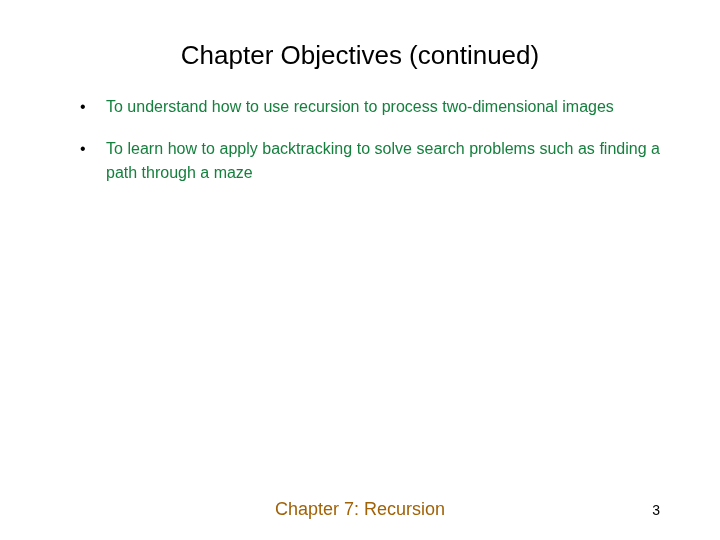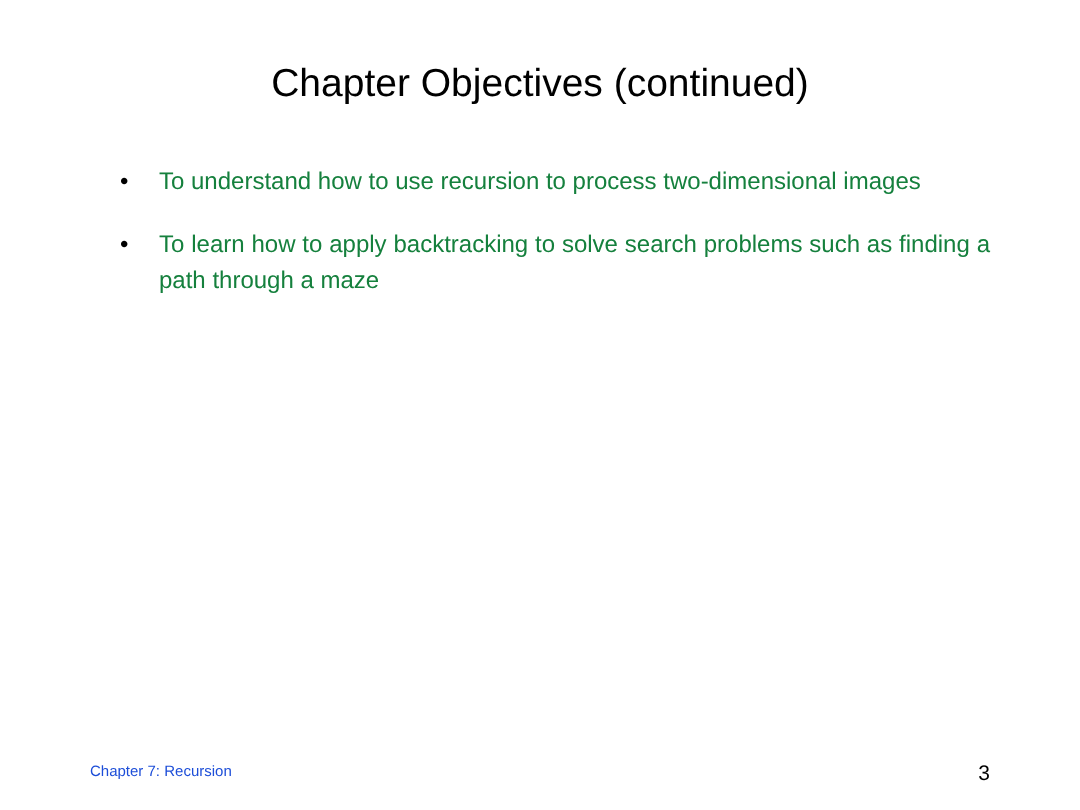--- a/index.html
+++ b/index.html
@@ -24,21 +24,21 @@
       display: flex;
       flex-direction: column;
       padding: 40px 60px 50px 60px;
     }
 
     .slide-title {
       text-align: center;
       font-size: 26px;
       font-weight: normal;
       color: #000000;
-      margin-bottom: 39px;
+      margin-bottom: 24px;
       font-family: Arial, Helvetica, sans-serif;
     }
 
     .slide-content {
       flex: 1;
       display: flex;
       flex-direction: column;
       justify-content: flex-start;
       padding-left: 20px;
     }
@@ -71,22 +71,23 @@
       justify-content: center;
       align-items: center;
       position: absolute;
       bottom: 20px;
       left: 0;
       right: 0;
       padding: 0 60px;
     }
 
     .footer-title {
-      font-size: 10px;
-      color: #1d4ed8;
+      font-size: 18px;
+      color: #a16207;
+      text-align: center;
       flex: 1;
     }
 
     .footer-page {
       font-size: 14px;
       color: #000000;
       position: absolute;
       right: 60px;
     }
   </style>

